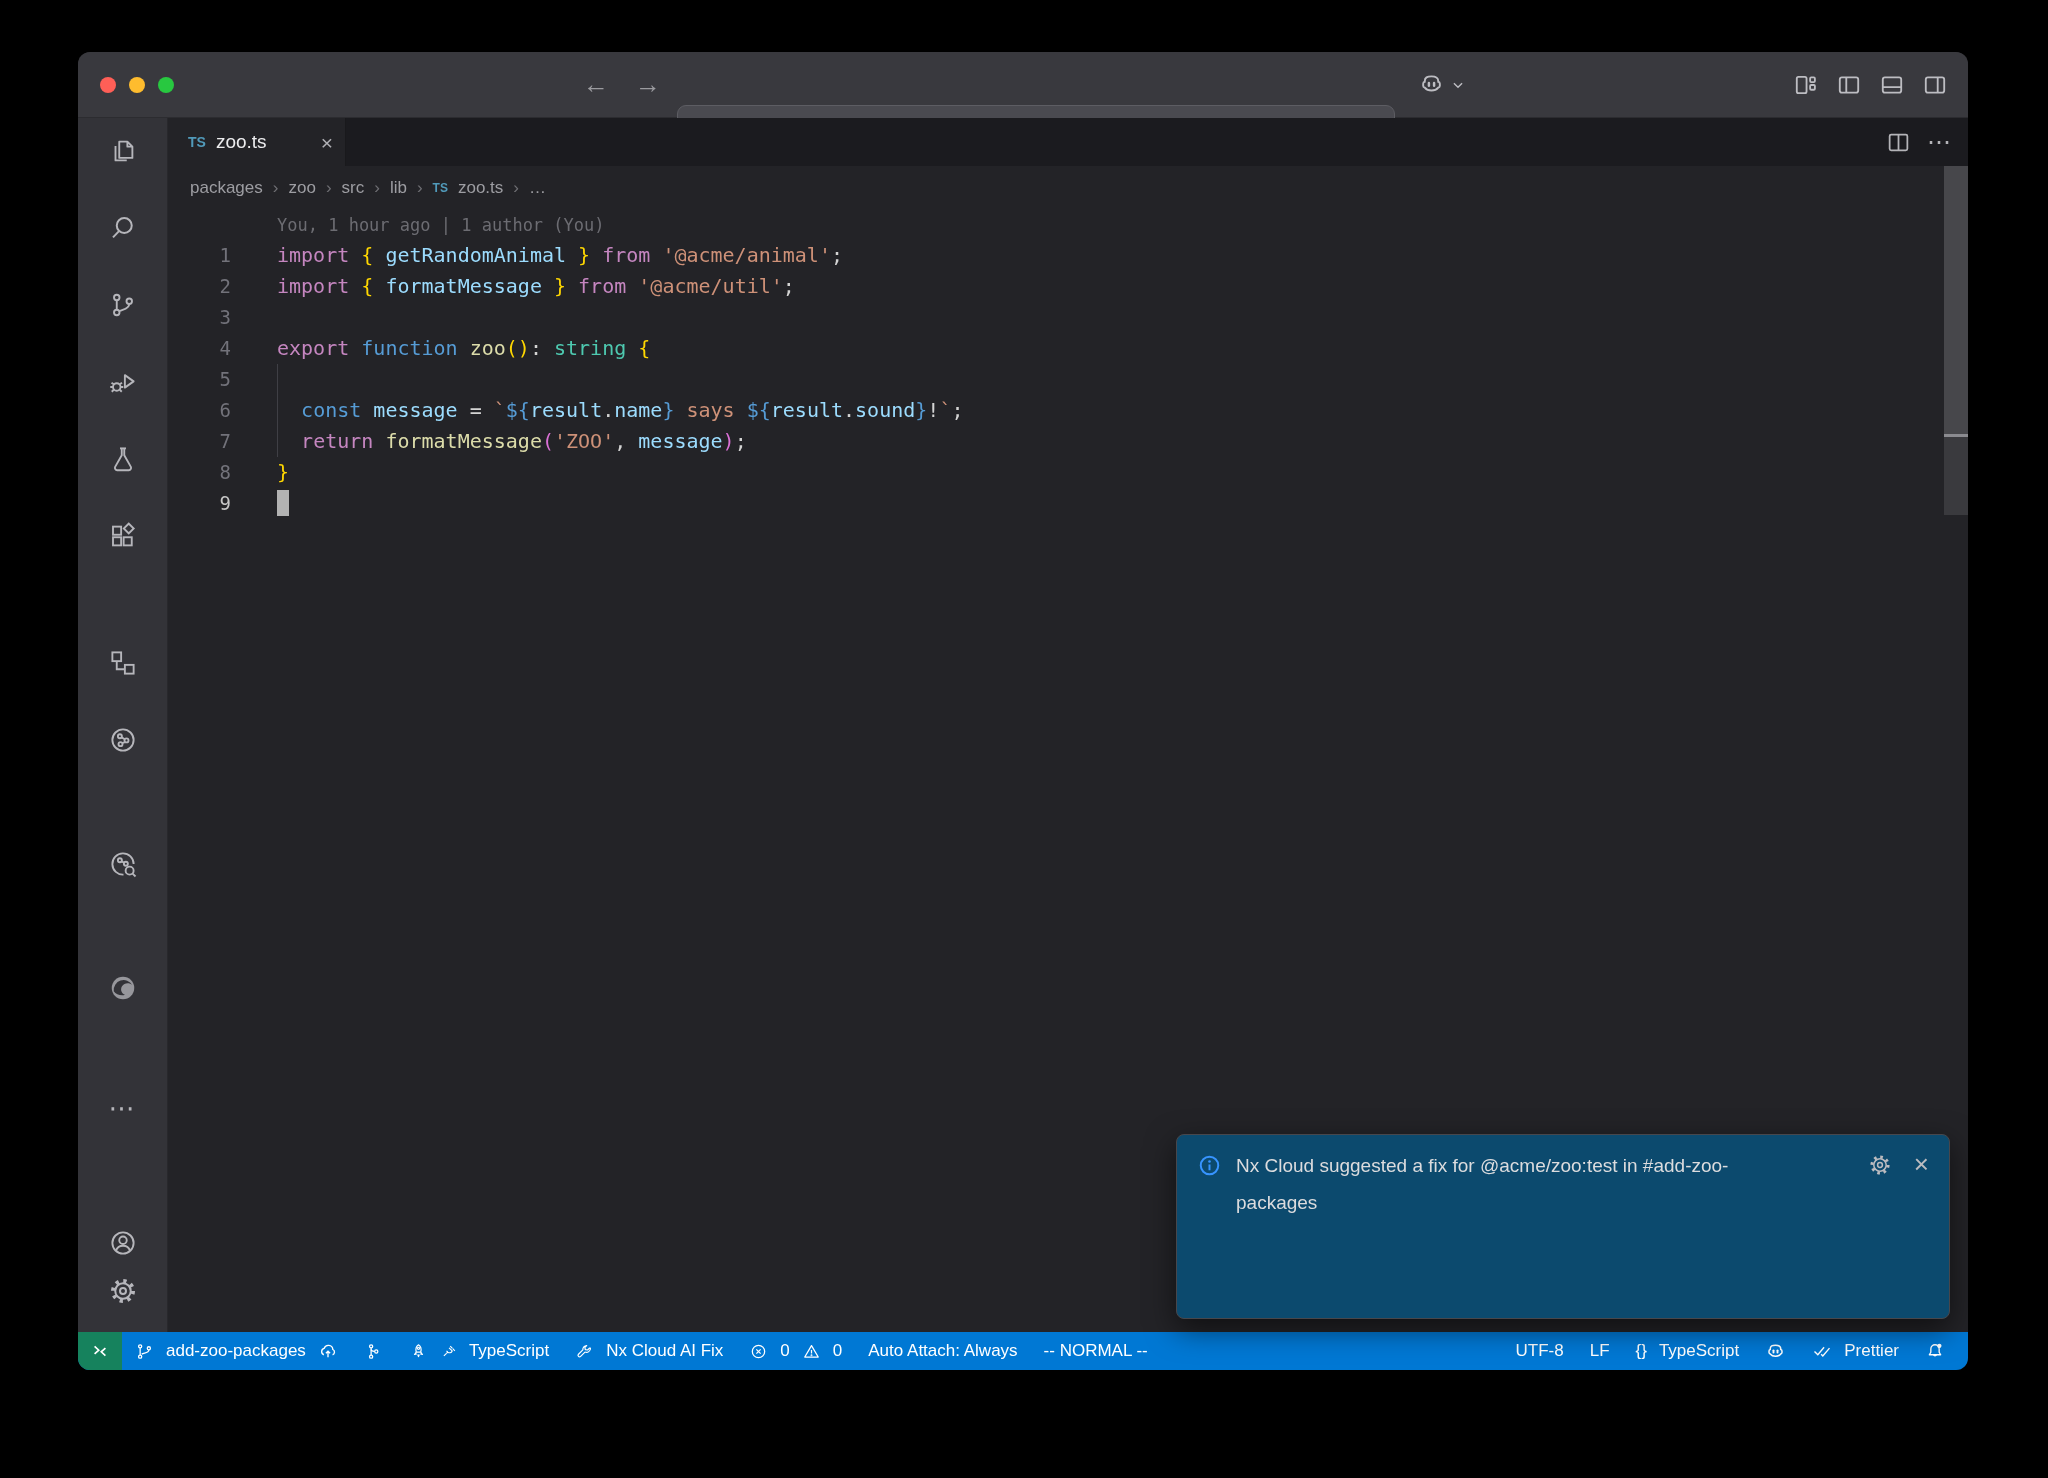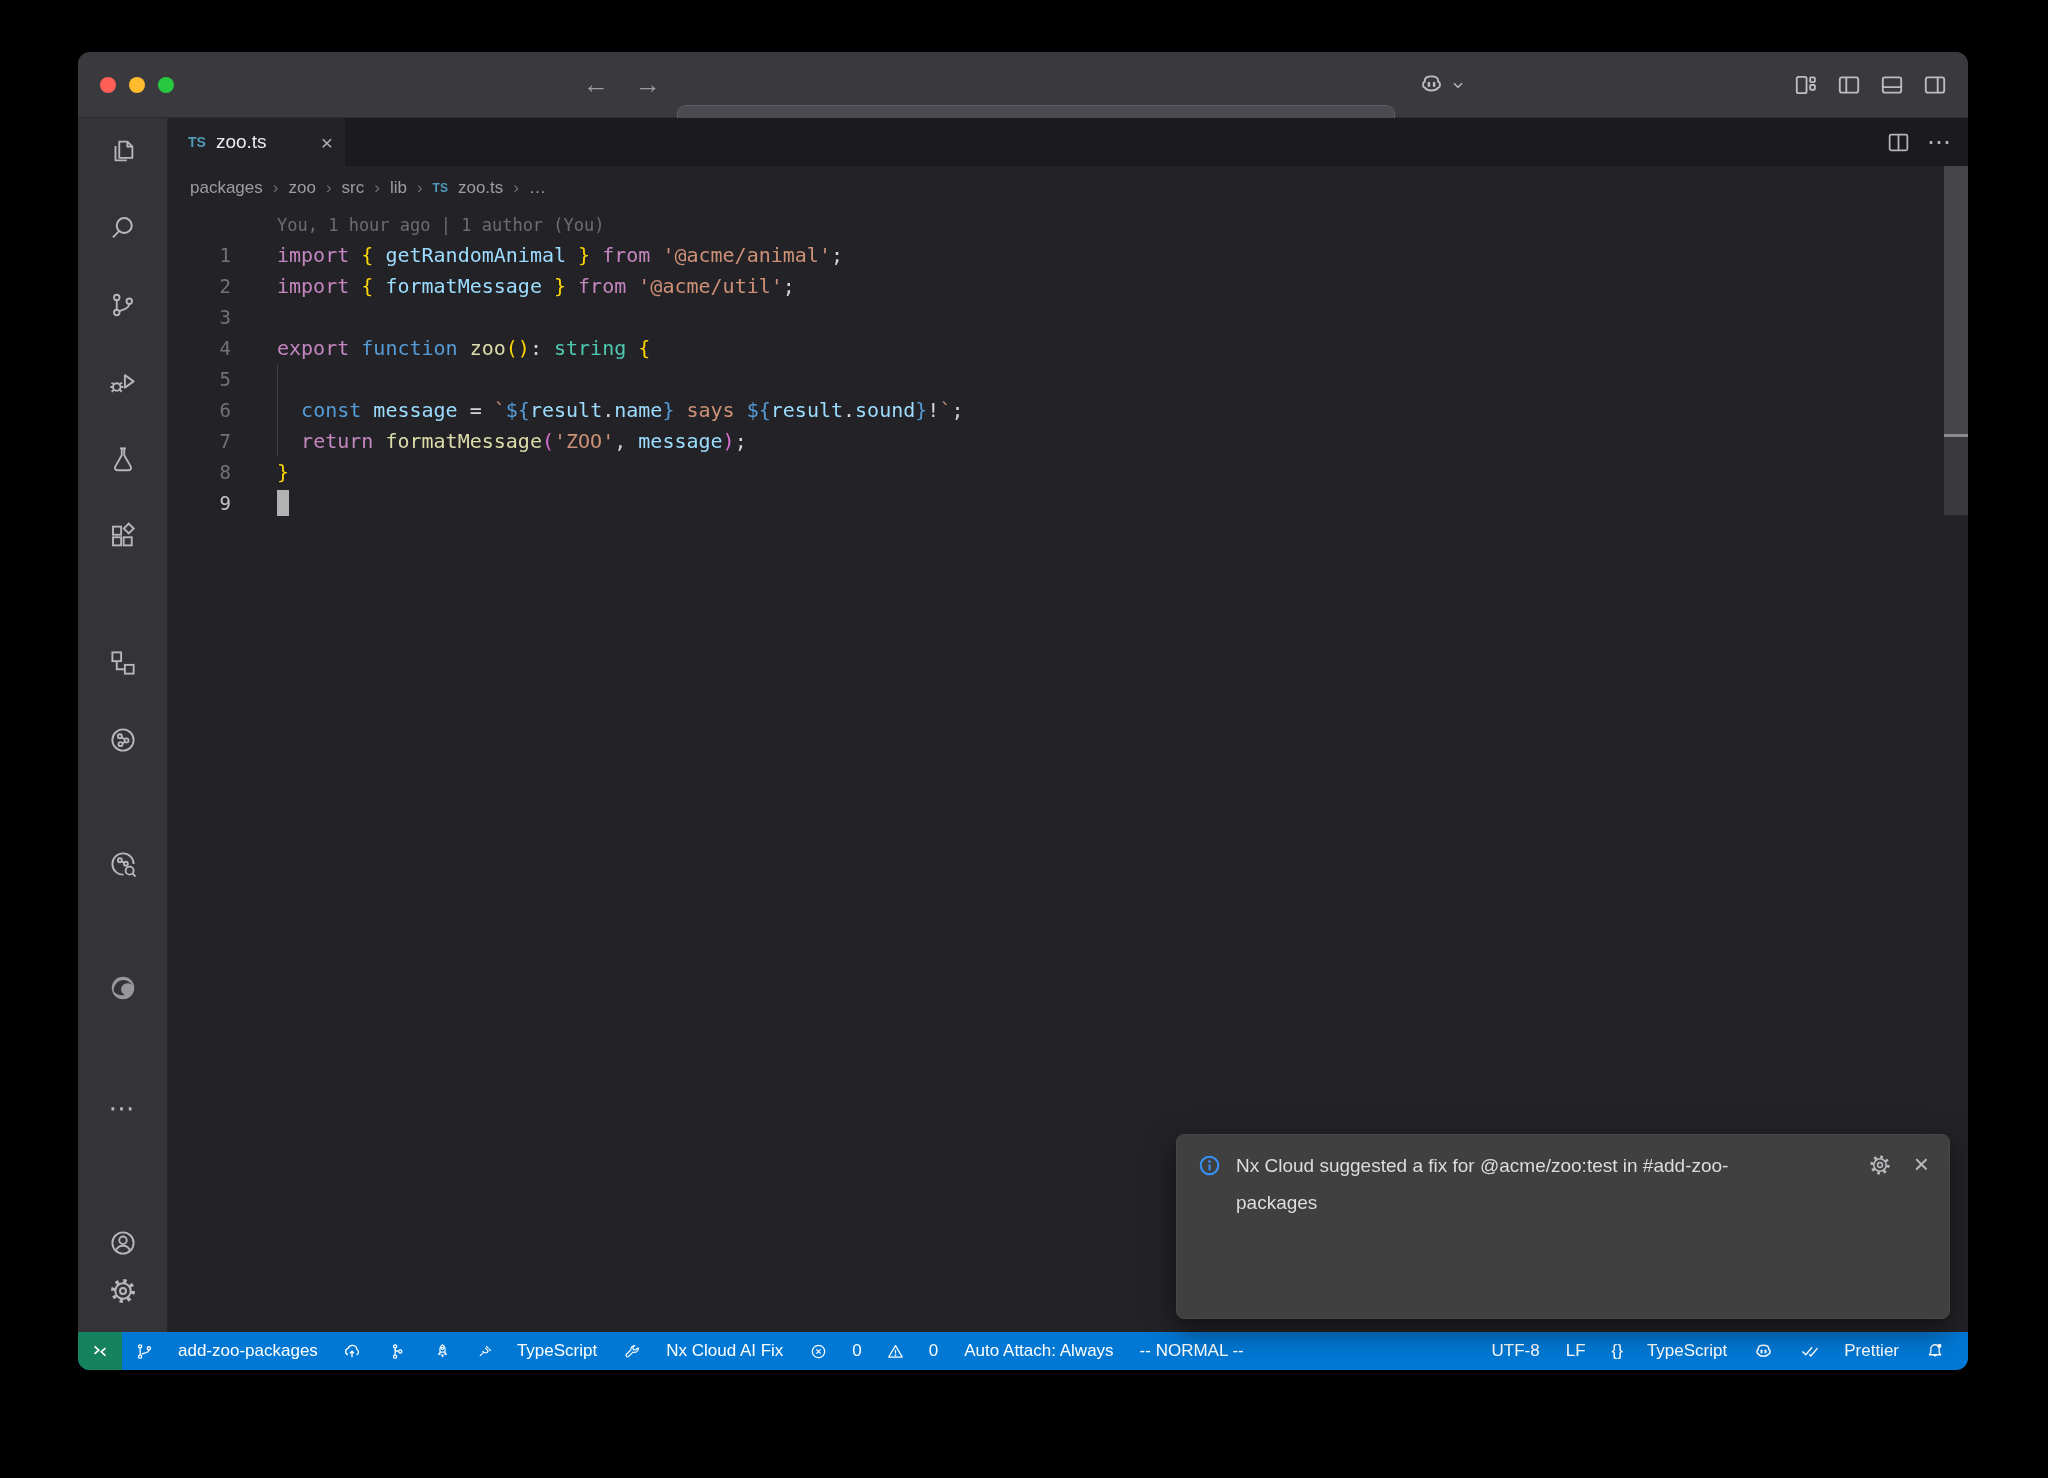--- a/index.html
+++ b/index.html
@@ -78,25 +78,25 @@
   .scroll-mark { position:absolute; right:0; top:316px; width:24px; height:3px; background:#8b8b90; z-index:3;}
   .scroll-thumb2 { position:absolute; right:0; top:319px; width:24px; height:78px; background:#3a3a3e; z-index:3;}
 
   
   .statusbar { height:38px; flex:none; display:flex; align-items:stretch; background:var(--statusbar,#0078d4);
     color:#fff; font-size:17px; }
   .remote { width:44px; flex:none; background:var(--remote,#16825d); display:flex; align-items:center;
     justify-content:center; }
   .sb-left { display:flex; flex:1; min-width:0; }
   .sb-right { display:flex; padding-right:10px; }
-  .sb-item { display:flex; align-items:center; gap:24px; padding:0 13px; white-space:nowrap; }
+  .sb-item { display:flex; align-items:center; gap:12px; padding:0 13px; white-space:nowrap; }
   .sb-item svg { flex:none; }
 
   
-  .notification { position:absolute; left:1176px; top:1134px; width:774px; height:185px; background:#404040;
+  .notification { position:absolute; left:1176px; top:1134px; width:774px; height:185px; background:#0c4a6e;
     border:1px solid #47474c; border-radius:8px; box-shadow:0 10px 30px rgba(0,0,0,.55); z-index:10;
     display:flex; flex-direction:column; justify-content:space-between; padding:18px 20px 16px 20px; }
   .notif-top { display:flex; gap:14px; }
   .notif-msg { width:540px; font-size:19px; line-height:37px; color:#dcdcde; margin-top:-6px; }
   .notif-actions { margin-left:auto; display:flex; gap:22px; align-items:flex-start; color:#bcbcc0; }
   .notif-close { font-size:26px; line-height:22px; color:#bcbcc0; }
   .notif-bottom { display:flex; align-items:center; }
   .notif-source { color:#a6a6ab; font-size:18px; }
   .btn { font-family:"Liberation Sans", sans-serif; font-size:18px; color:#fff; border:none;
     border-radius:4px; padding:10px 18px; }

